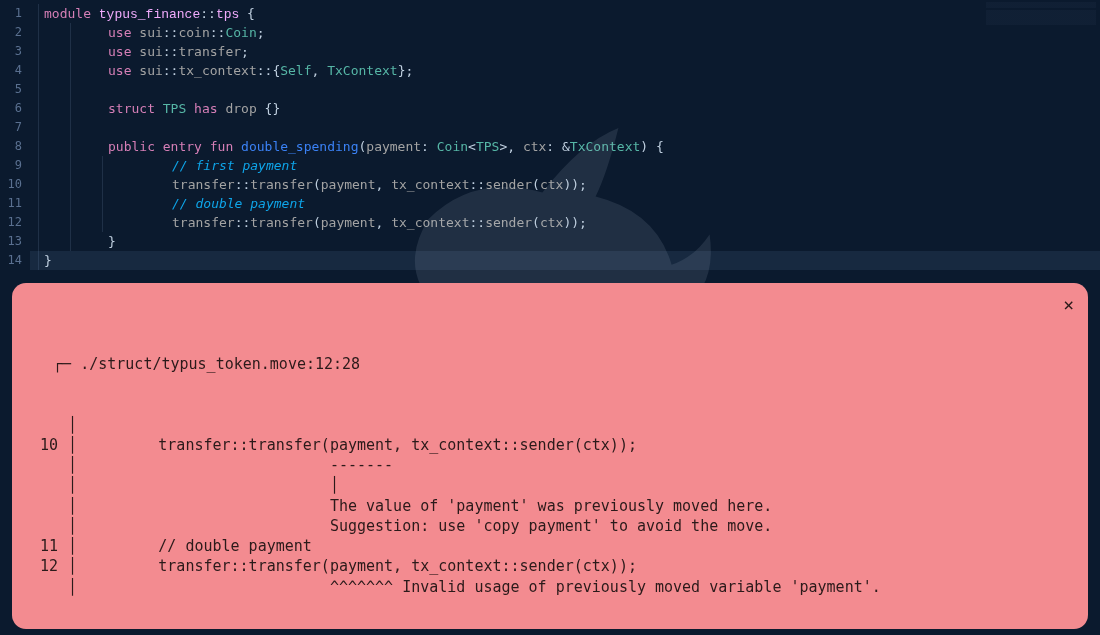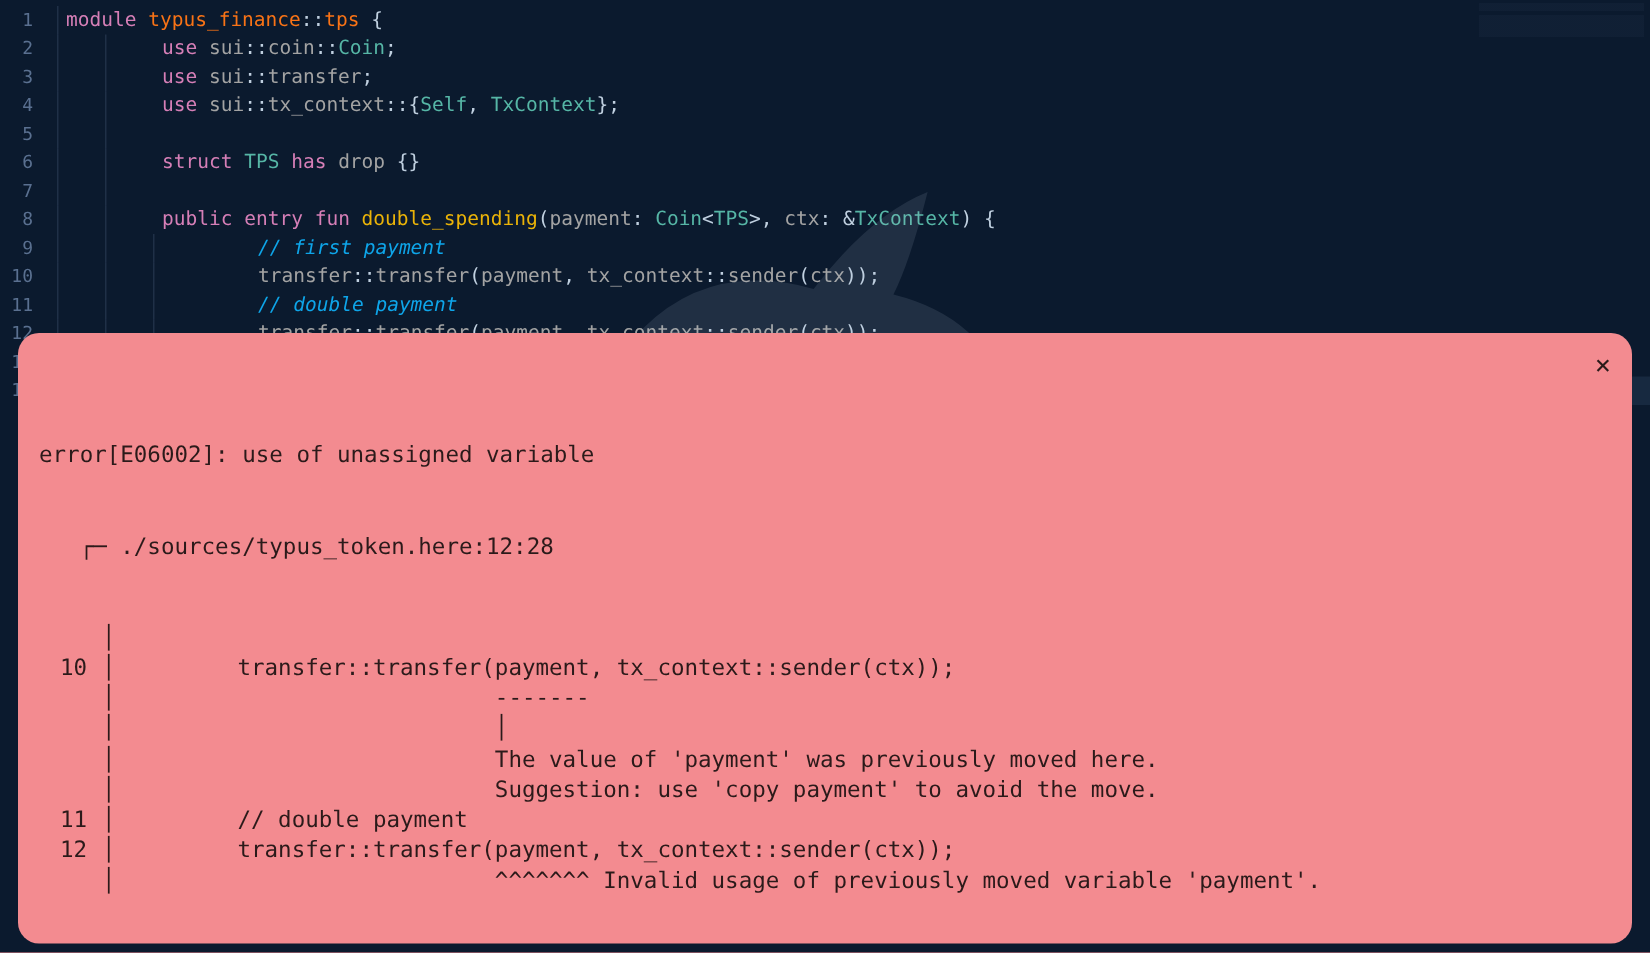--- a/index.html
+++ b/index.html
@@ -53,23 +53,23 @@
   .code {
     flex: 1;
     white-space: pre;
     font-size: 13px;
   }
   .code-line { position: relative; }
   .code-line.current {
     background: rgba(80,110,150,0.18);
   }
   .kw { color: #d67fb7; }
-  .mod { color: #f97316; }
+  .mod { color: #f0abfc; font-family: Liberation Mono, monospace; }
   .ty { color: #56b6a6; }
-  .fn { color: #eab308; }
+  .fn { color: #3b82f6; }
   .pn { color: #c0d0e0; }
   .id { color: #a3a3a3; }
   .cm { color: #0ea5e9; font-style: italic; }
   .op { color: #c0d0e0; }
 
   .indent-guide {
     position: absolute;
     top: 0; bottom: 0;
     width: 1px;
     background: rgba(120,150,190,0.18);
@@ -136,16 +136,15 @@
       <div>11</div>
       <div>12</div>
       <div>13</div>
       <div>14</div>
     </div>
   <div class="code"><div class="code-line"><span class="indent-guide" style="left: 8px;"></span><span style="padding-left: 6px; position: relative; display: inline-block; margin-left: 8px;"><span class="kw">module</span><span class="pn"> </span><span class="mod">typus_finance</span><span class="op">::</span><span class="mod">tps</span><span class="pn"> {</span></span></div><div class="code-line"><span class="indent-guide" style="left: 8px;"></span><span class="indent-guide" style="left: 40px;"></span><span style="padding-left: 38px; position: relative; display: inline-block; margin-left: 40px;"><span class="kw">use</span><span class="pn"> </span><span class="id">sui</span><span class="op">::</span><span class="id">coin</span><span class="op">::</span><span class="ty">Coin</span><span class="pn">;</span></span></div><div class="code-line"><span class="indent-guide" style="left: 8px;"></span><span class="indent-guide" style="left: 40px;"></span><span style="padding-left: 38px; position: relative; display: inline-block; margin-left: 40px;"><span class="kw">use</span><span class="pn"> </span><span class="id">sui</span><span class="op">::</span><span class="id">transfer</span><span class="pn">;</span></span></div><div class="code-line"><span class="indent-guide" style="left: 8px;"></span><span class="indent-guide" style="left: 40px;"></span><span style="padding-left: 38px; position: relative; display: inline-block; margin-left: 40px;"><span class="kw">use</span><span class="pn"> </span><span class="id">sui</span><span class="op">::</span><span class="id">tx_context</span><span class="op">::</span><span class="pn">{</span><span class="ty">Self</span><span class="pn">, </span><span class="ty">TxContext</span><span class="pn">};</span></span></div><div class="code-line"><span class="indent-guide" style="left: 8px;"></span><span class="indent-guide" style="left: 40px;"></span><span style="padding-left: 38px; position: relative; display: inline-block; margin-left: 40px;"></span></div><div class="code-line"><span class="indent-guide" style="left: 8px;"></span><span class="indent-guide" style="left: 40px;"></span><span style="padding-left: 38px; position: relative; display: inline-block; margin-left: 40px;"><span class="kw">struct</span><span class="pn"> </span><span class="ty">TPS</span><span class="pn"> </span><span class="kw">has</span><span class="pn"> </span><span class="id">drop</span><span class="pn"> {}</span></span></div><div class="code-line"><span class="indent-guide" style="left: 8px;"></span><span class="indent-guide" style="left: 40px;"></span><span style="padding-left: 38px; position: relative; display: inline-block; margin-left: 40px;"></span></div><div class="code-line"><span class="indent-guide" style="left: 8px;"></span><span class="indent-guide" style="left: 40px;"></span><span style="padding-left: 38px; position: relative; display: inline-block; margin-left: 40px;"><span class="kw">public</span><span class="pn"> </span><span class="kw">entry</span><span class="pn"> </span><span class="kw">fun</span><span class="pn"> </span><span class="fn">double_spending</span><span class="pn">(</span><span class="id">payment</span><span class="pn">: </span><span class="ty">Coin</span><span class="pn">&lt;</span><span class="ty">TPS</span><span class="pn">&gt;, </span><span class="id">ctx</span><span class="pn">: &amp;</span><span class="ty">TxContext</span><span class="pn">) {</span></span></div><div class="code-line"><span class="indent-guide" style="left: 8px;"></span><span class="indent-guide" style="left: 40px;"></span><span class="indent-guide" style="left: 72px;"></span><span style="padding-left: 70px; position: relative; display: inline-block; margin-left: 72px;"><span class="cm">// first payment</span></span></div><div class="code-line"><span class="indent-guide" style="left: 8px;"></span><span class="indent-guide" style="left: 40px;"></span><span class="indent-guide" style="left: 72px;"></span><span style="padding-left: 70px; position: relative; display: inline-block; margin-left: 72px;"><span class="id">transfer</span><span class="op">::</span><span class="id">transfer</span><span class="pn">(</span><span class="id">payment</span><span class="pn">, </span><span class="id">tx_context</span><span class="op">::</span><span class="id">sender</span><span class="pn">(</span><span class="id">ctx</span><span class="pn">));</span></span></div><div class="code-line"><span class="indent-guide" style="left: 8px;"></span><span class="indent-guide" style="left: 40px;"></span><span class="indent-guide" style="left: 72px;"></span><span style="padding-left: 70px; position: relative; display: inline-block; margin-left: 72px;"><span class="cm">// double payment</span></span></div><div class="code-line"><span class="indent-guide" style="left: 8px;"></span><span class="indent-guide" style="left: 40px;"></span><span class="indent-guide" style="left: 72px;"></span><span style="padding-left: 70px; position: relative; display: inline-block; margin-left: 72px;"><span class="id">transfer</span><span class="op">::</span><span class="id">transfer</span><span class="pn">(</span><span class="id">payment</span><span class="pn">, </span><span class="id">tx_context</span><span class="op">::</span><span class="id">sender</span><span class="pn">(</span><span class="id">ctx</span><span class="pn">));</span></span></div><div class="code-line"><span class="indent-guide" style="left: 8px;"></span><span class="indent-guide" style="left: 40px;"></span><span style="padding-left: 38px; position: relative; display: inline-block; margin-left: 40px;"><span class="pn">}</span></span></div><div class="code-line current"><span class="indent-guide" style="left: 8px;"></span><span style="padding-left: 6px; position: relative; display: inline-block; margin-left: 8px;"><span class="pn">}</span></span></div></div>
 </div>
 
 <div class="error-panel">
   <span class="close">×</span>
-  <div>error[E06002]: use of unassigned variable</div>
-  <div>   ┌─ ./sources/typus_token.here:12:28</div>
+  <div>   ┌─ ./struct/typus_token.move:12:28</div>
   <div class="err-rows"><div class="err-row"><div class="err-ln"></div><div class="err-body">│</div></div><div class="err-row"><div class="err-ln">10</div><div class="err-body">│         transfer::transfer(payment, tx_context::sender(ctx));</div></div><div class="err-row"><div class="err-ln"></div><div class="err-body">│                            -------</div></div><div class="err-row"><div class="err-ln"></div><div class="err-body">│                            │</div></div><div class="err-row"><div class="err-ln"></div><div class="err-body">│                            The value of 'payment' was previously moved here.</div></div><div class="err-row"><div class="err-ln"></div><div class="err-body">│                            Suggestion: use 'copy payment' to avoid the move.</div></div><div class="err-row"><div class="err-ln">11</div><div class="err-body">│         // double payment</div></div><div class="err-row"><div class="err-ln">12</div><div class="err-body">│         transfer::transfer(payment, tx_context::sender(ctx));</div></div><div class="err-row"><div class="err-ln"></div><div class="err-body">│                            ^^^^^^^ Invalid usage of previously moved variable 'payment'.</div></div></div>
 </div>
 
 </body></html>

